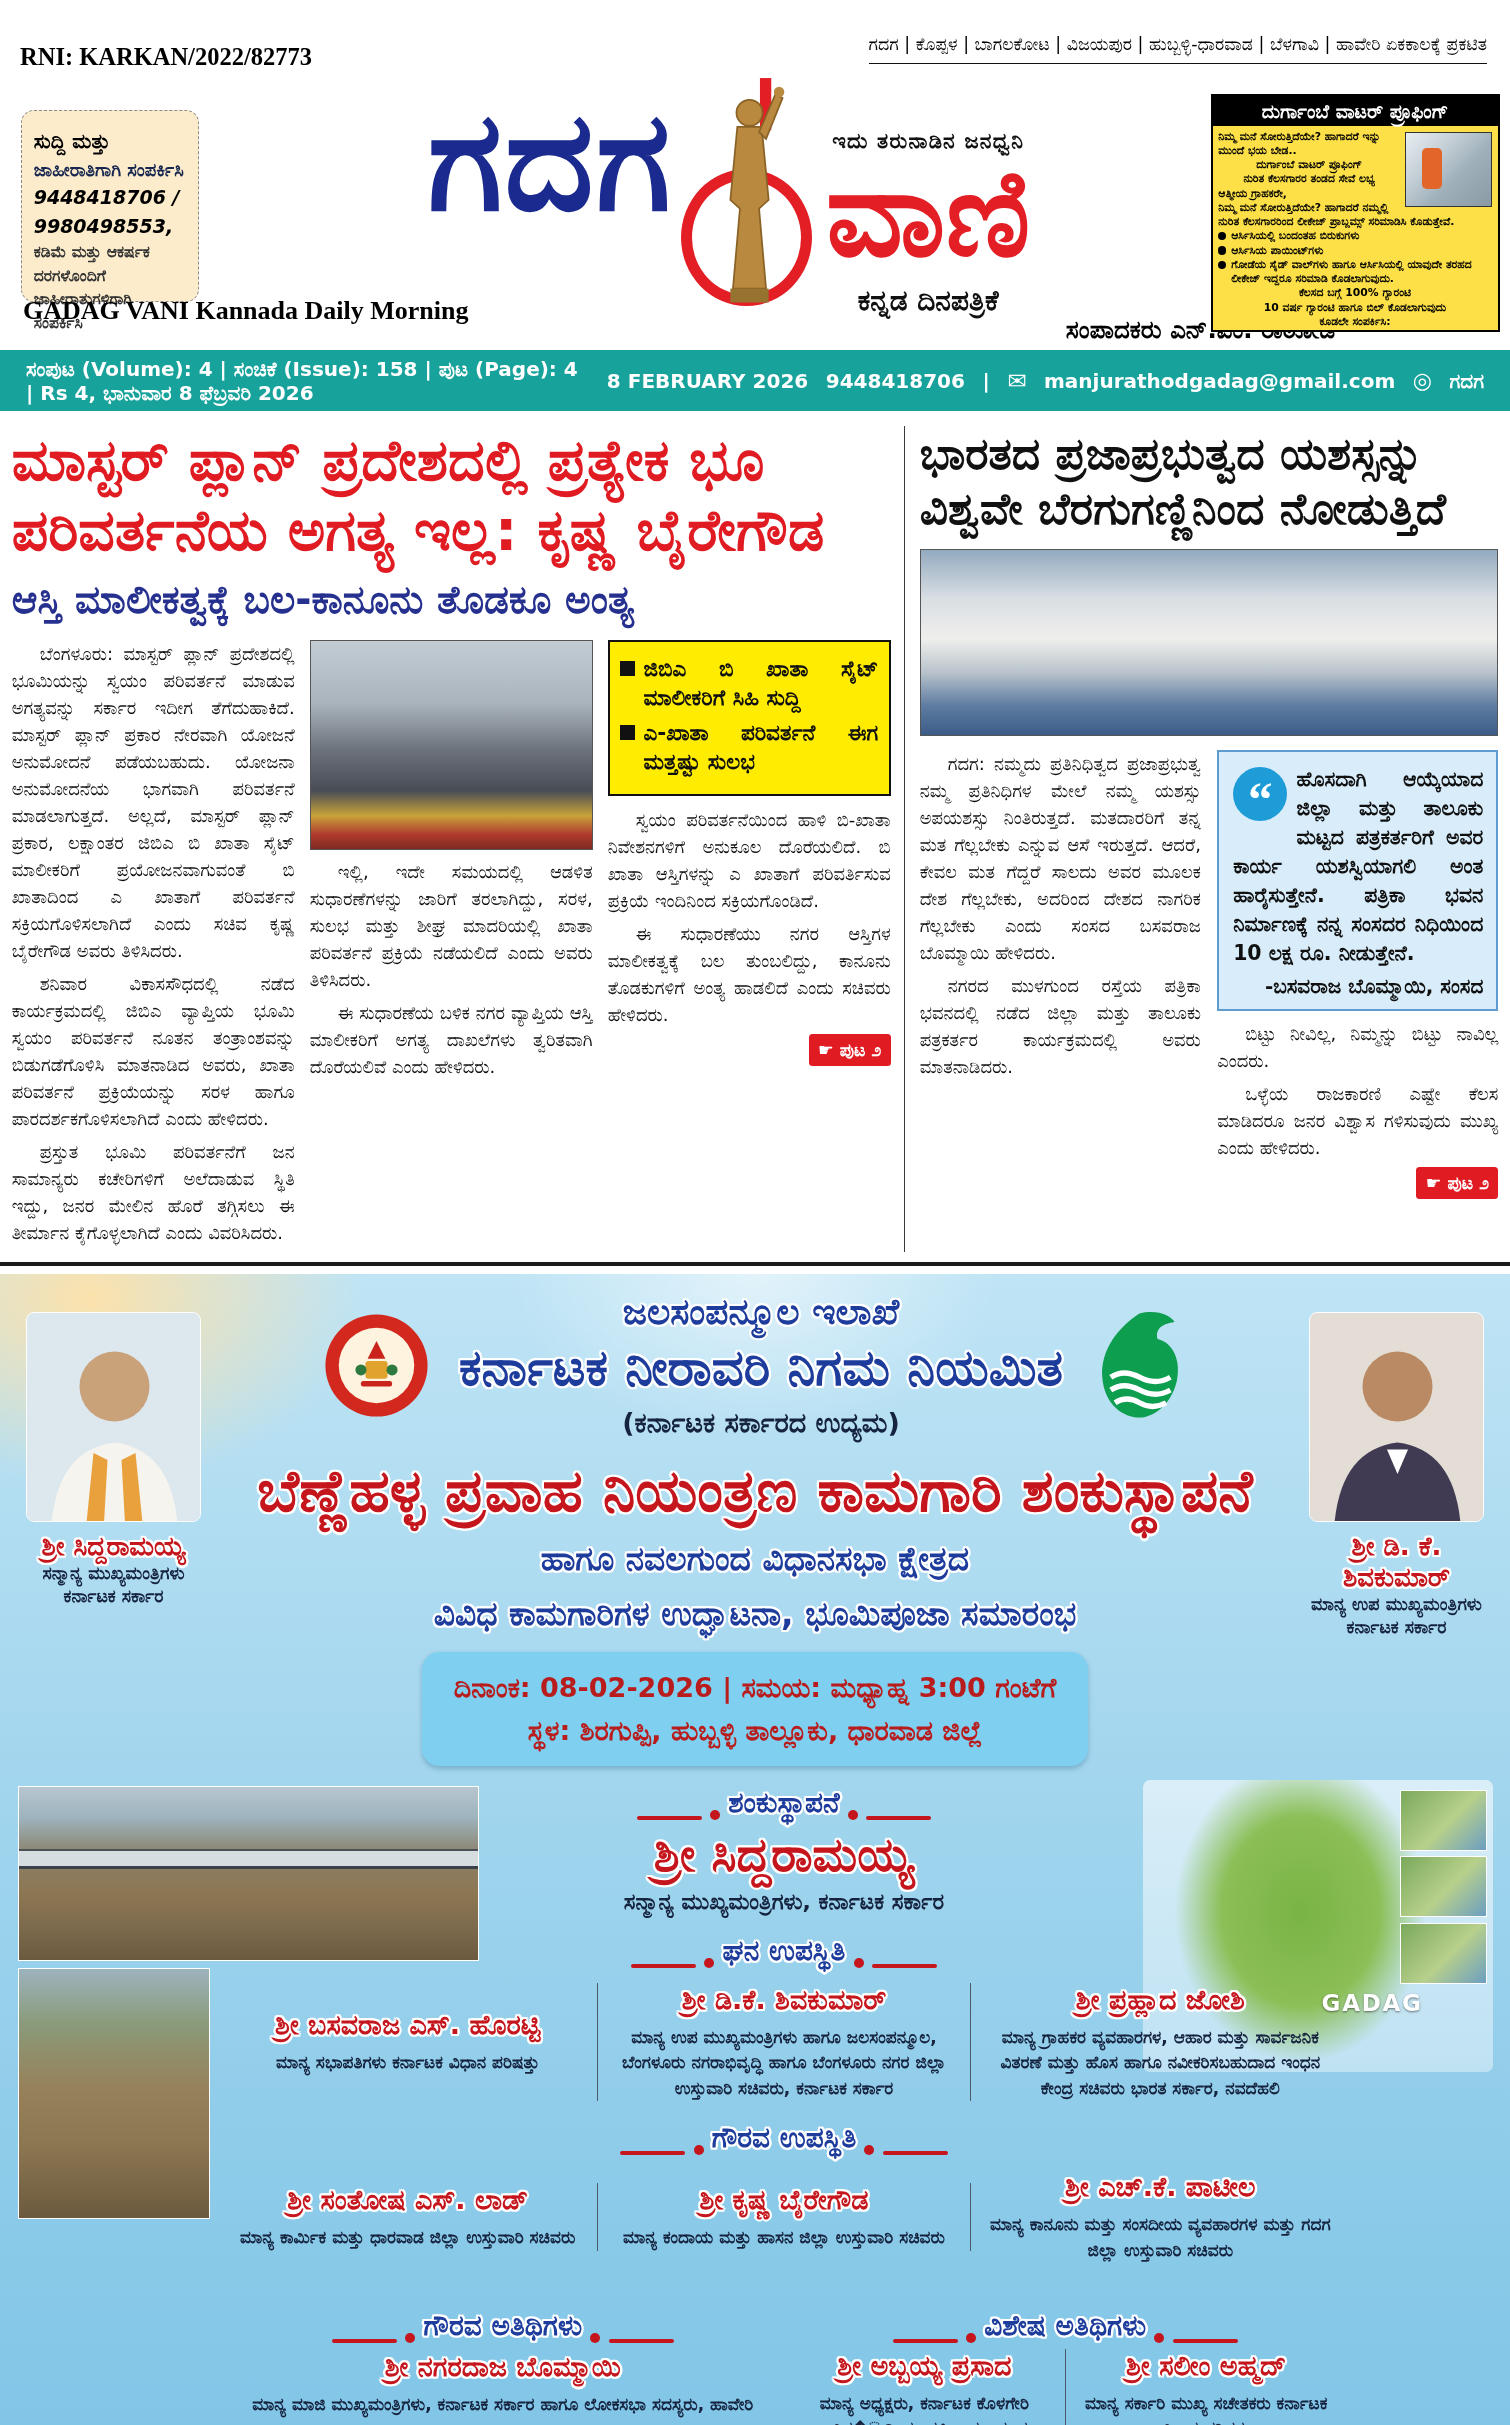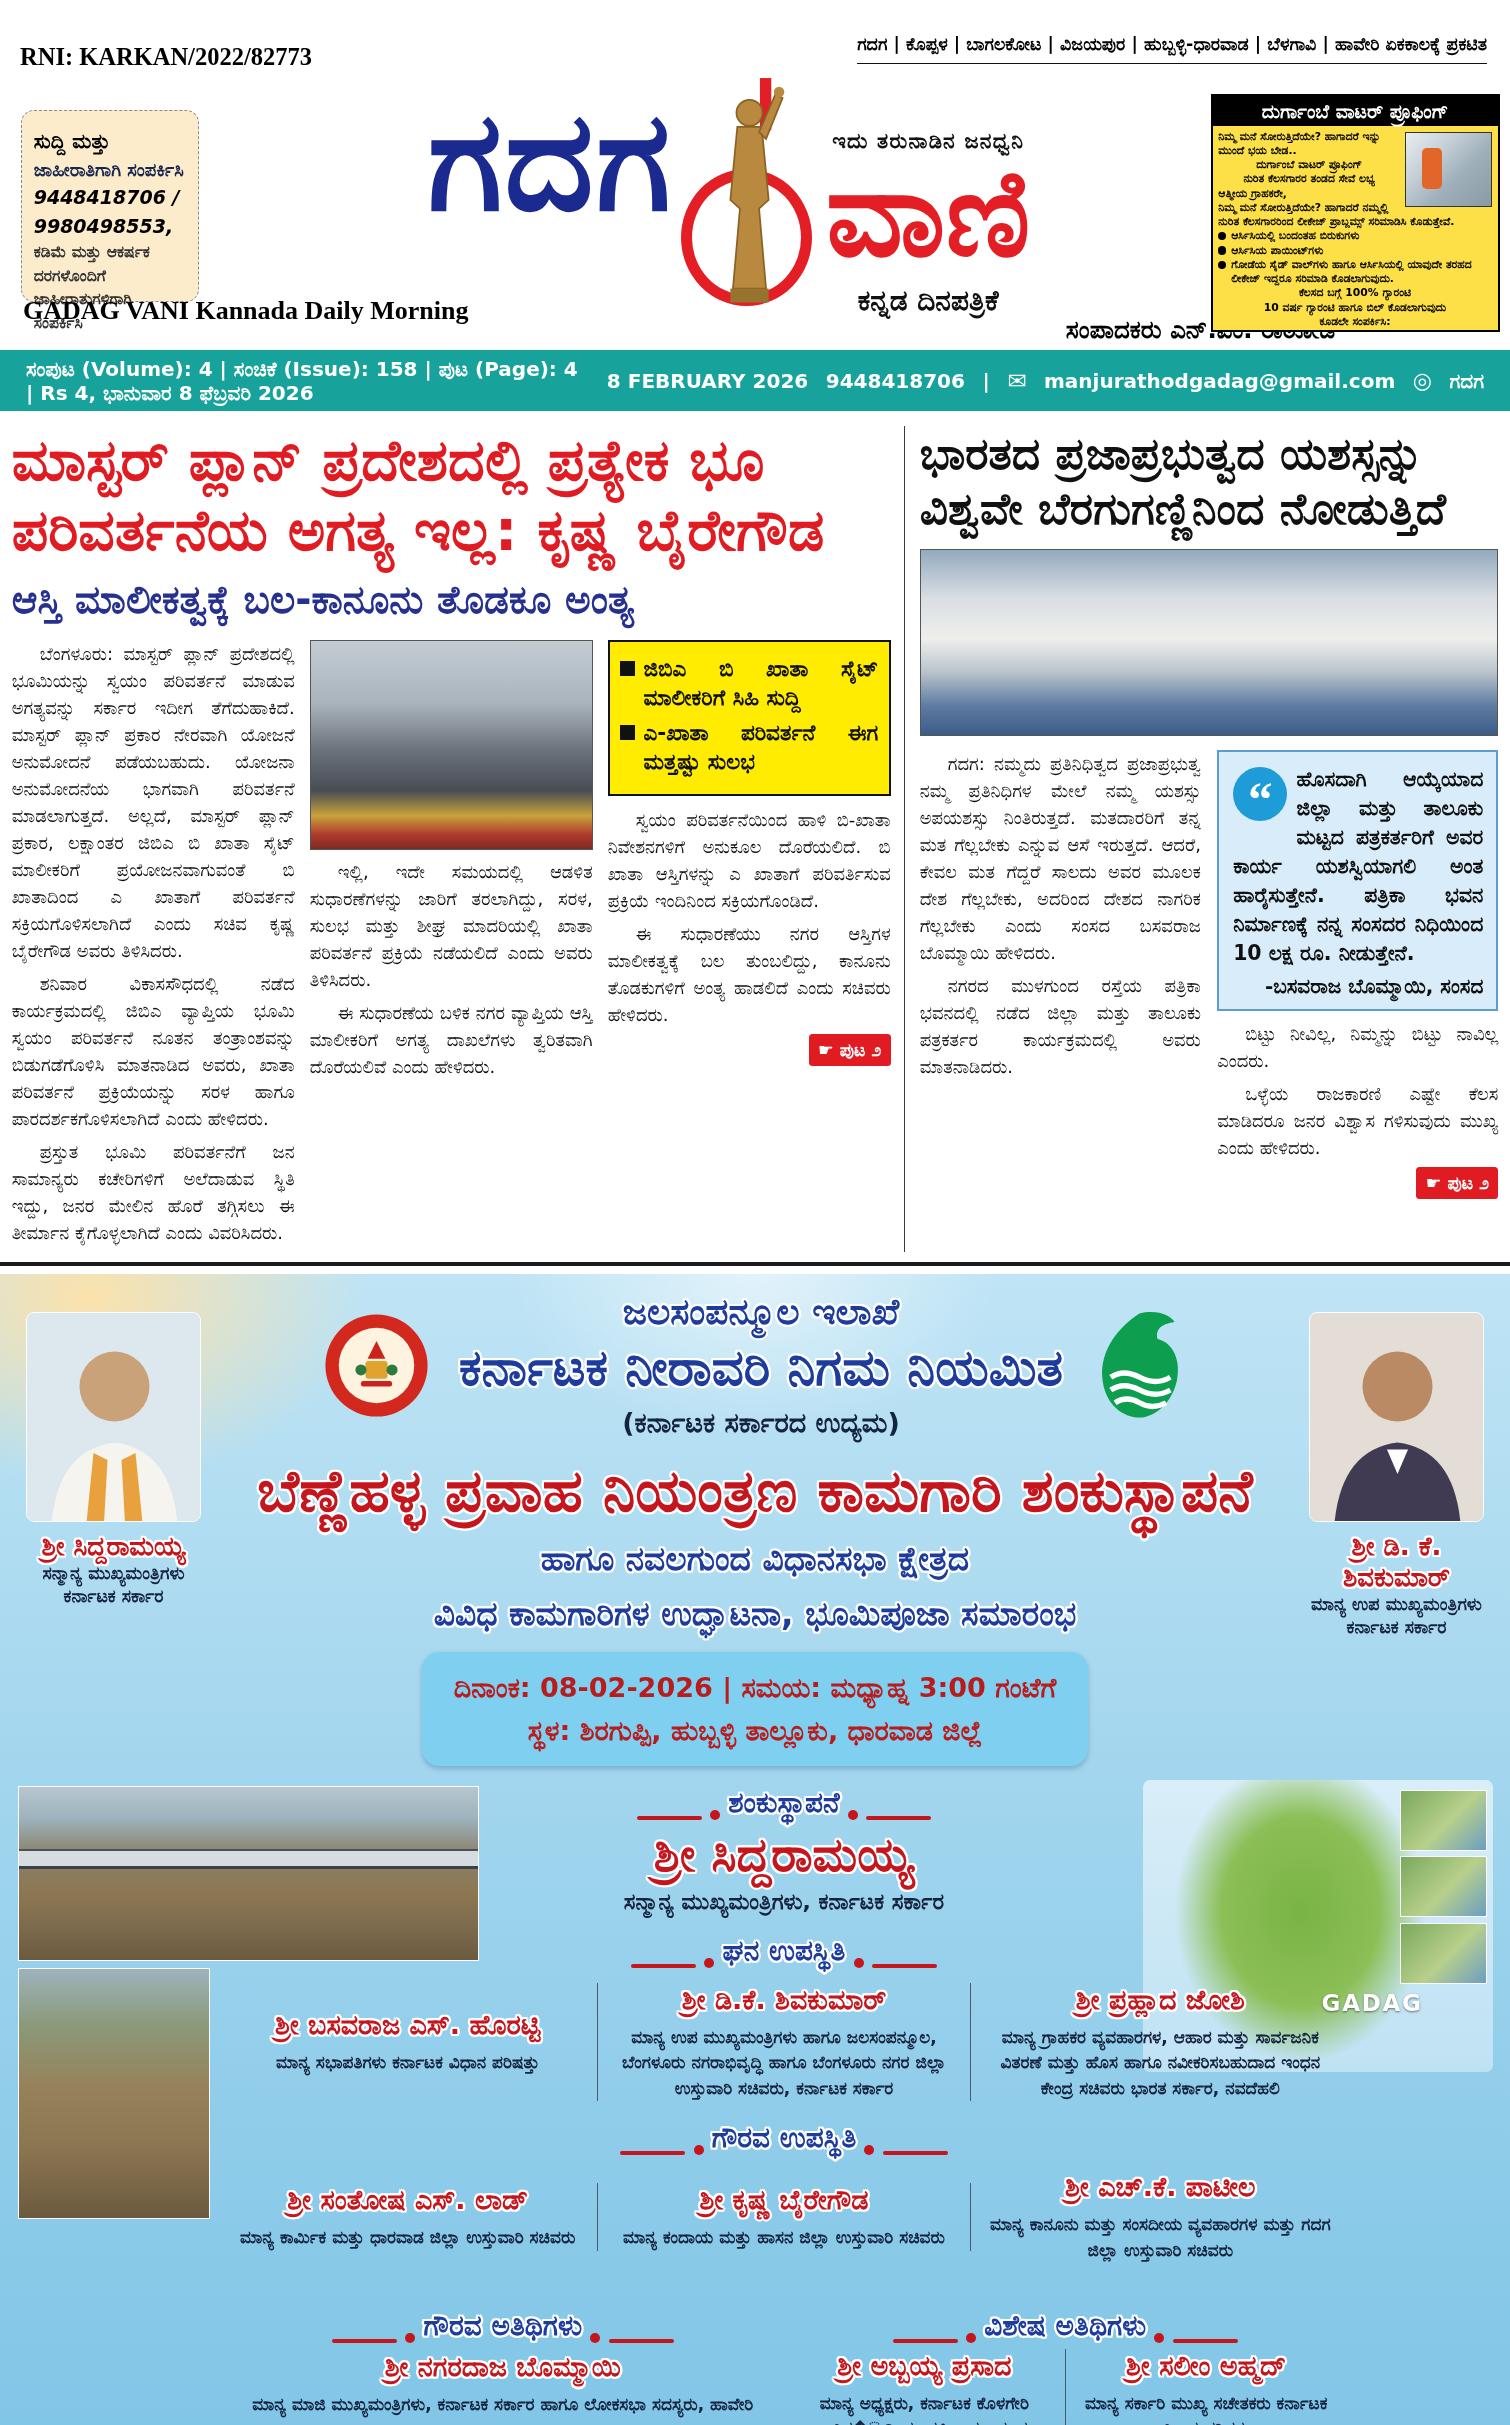--- a/index.html
+++ b/index.html
@@ -2,21 +2,21 @@
 <html style="font-size:9.3px"><head>
 <meta charset="utf-8">
 <style>
   *{box-sizing:border-box;margin:0;padding:0}
   body{width:1510px;background:#ffffff;color:#000;font-family:"DejaVu Sans","Liberation Sans",sans-serif}
   .page{width:1510px;position:relative;background:#fff}
 
   
   .tophdr{position:relative;height:350px}
   .rni{position:absolute;left:20px;top:43px;font-family:"Liberation Serif",serif;font-weight:bold;font-size:24.5px}
-  .cities{position:absolute;right:23px;top:34px;font-weight:bold;font-size:17.5px;border-bottom:1.7px solid #111;padding-bottom:8.2px;max-width:875px;text-align:left}
+  .cities{position:absolute;right:23px;top:34px;font-weight:normal;font-size:17.5px;border-bottom:1.7px solid #111;padding-bottom:8.2px;max-width:875px;text-align:left}
   .contactbox{position:absolute;left:21px;top:110px;width:178px;height:192px;background:#fdeccb;border:1.7px dashed #8a8a8a;border-radius:13px;padding:15px 11.7px;line-height:1.5}
   .contactbox .c0{font-size:20px;font-weight:bold}
   .contactbox .c1{font-size:18px;font-weight:bold;color:#16264f}
   .contactbox .c2{font-size:19px;font-weight:bold;font-style:italic}
   .contactbox .c3,.contactbox .c4{font-size:15.7px;font-weight:bold;color:#333}
   .masthead{position:absolute;left:274px;top:70px;width:910px;display:flex;align-items:flex-start;justify-content:center}
   .m-blue{color:#1b2a8f;font-weight:bold;font-size:138px;line-height:1;letter-spacing:2.3px;margin-top:23px}
   .m-statue{position:relative;width:146px;height:262px;flex:0 0 146px;margin:0 3.5px}
   .m-statue .ring{position:absolute;left:4.7px;top:99px;width:131px;height:137px;border:11.7px solid #e31e25;border-radius:50%}
   .m-statue svg{position:relative;z-index:2;display:block;margin:0 auto}

